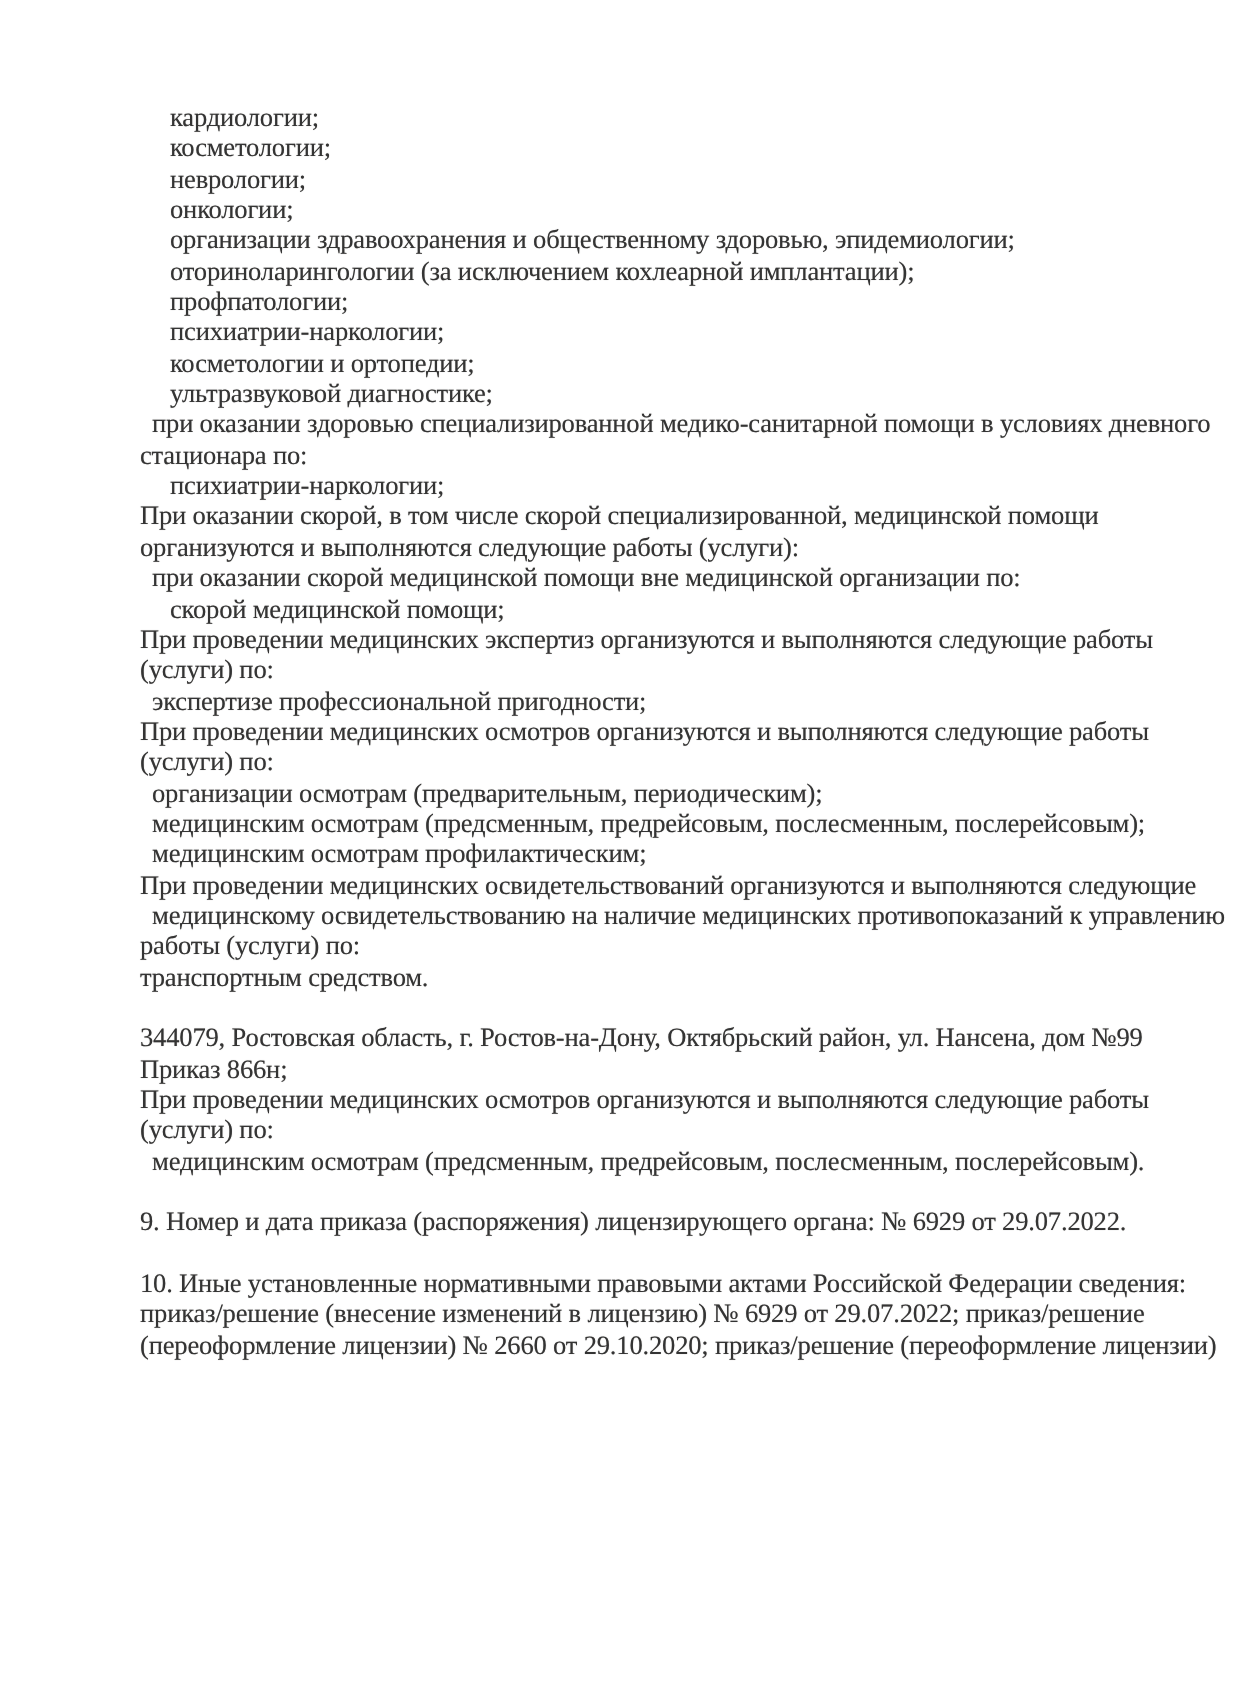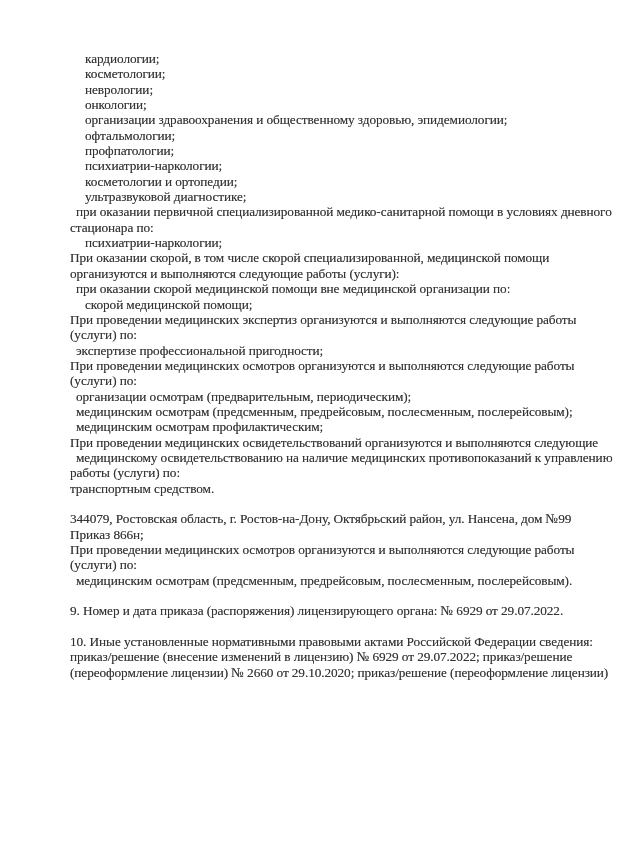--- a/index.html
+++ b/index.html
@@ -37,26 +37,26 @@
 </head>
 <body>
 
 <div class="page">
   <div class="doc">
       <div class="line ind-2">кардиологии;</div>
       <div class="line ind-2">косметологии;</div>
       <div class="line ind-2">неврологии;</div>
       <div class="line ind-2">онкологии;</div>
       <div class="line ind-2">организации здравоохранения и общественному здоровью, эпидемиологии;</div>
-      <div class="line ind-2">офтальмологии;</div>
+      <div class="line ind-2">оториноларингологии (за исключением кохлеарной имплантации);</div>
       <div class="line ind-2">профпатологии;</div>
       <div class="line ind-2">психиатрии-наркологии;</div>
       <div class="line ind-2">косметологии и ортопедии;</div>
       <div class="line ind-2">ультразвуковой диагностике;</div>
-      <div class="line ind-1">при оказании первичной специализированной медико-санитарной помощи в условиях дневного</div>
+      <div class="line ind-1">при оказании здоровью специализированной медико-санитарной помощи в условиях дневного</div>
       <div class="line ind-0">стационара по:</div>
       <div class="line ind-2">психиатрии-наркологии;</div>
       <div class="line ind-0">При оказании скорой, в том числе скорой специализированной, медицинской помощи</div>
       <div class="line ind-0">организуются и выполняются следующие работы (услуги):</div>
       <div class="line ind-1">при оказании скорой медицинской помощи вне медицинской организации по:</div>
       <div class="line ind-2">скорой медицинской помощи;</div>
       <div class="line ind-0">При проведении медицинских экспертиз организуются и выполняются следующие работы</div>
       <div class="line ind-0">(услуги) по:</div>
       <div class="line ind-1">экспертизе профессиональной пригодности;</div>
       <div class="line ind-0">При проведении медицинских осмотров организуются и выполняются следующие работы</div>

